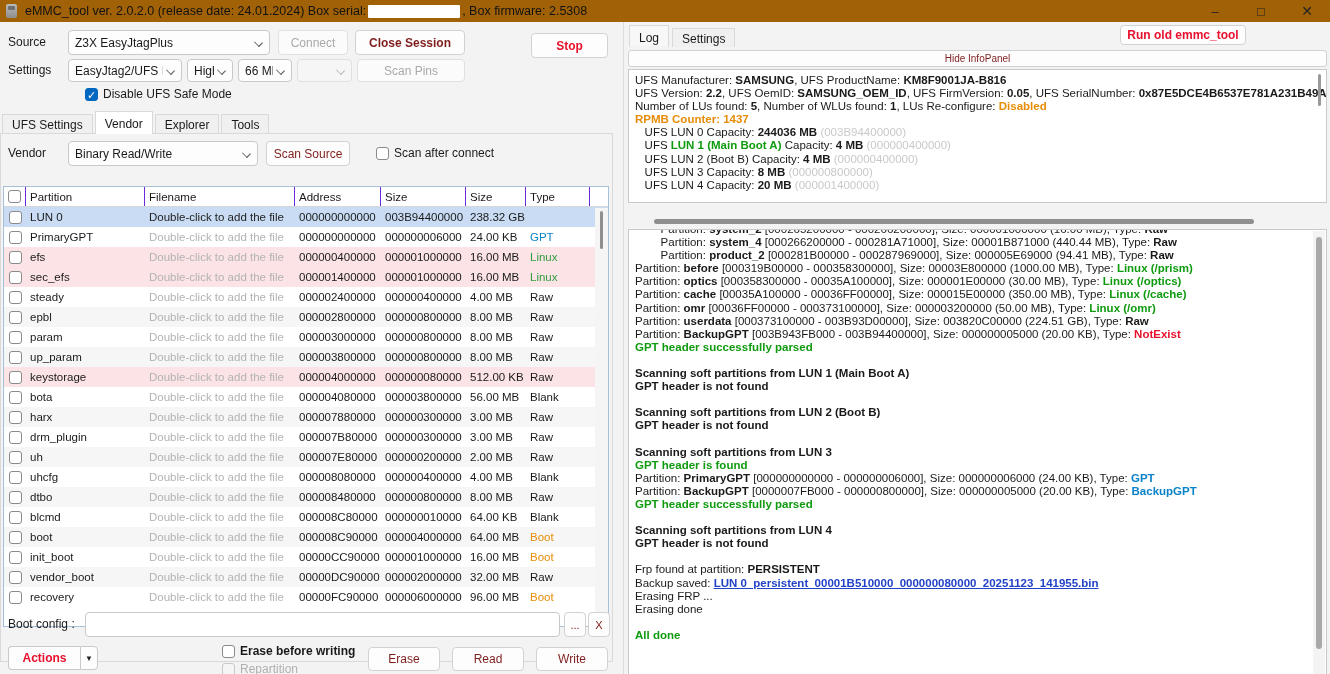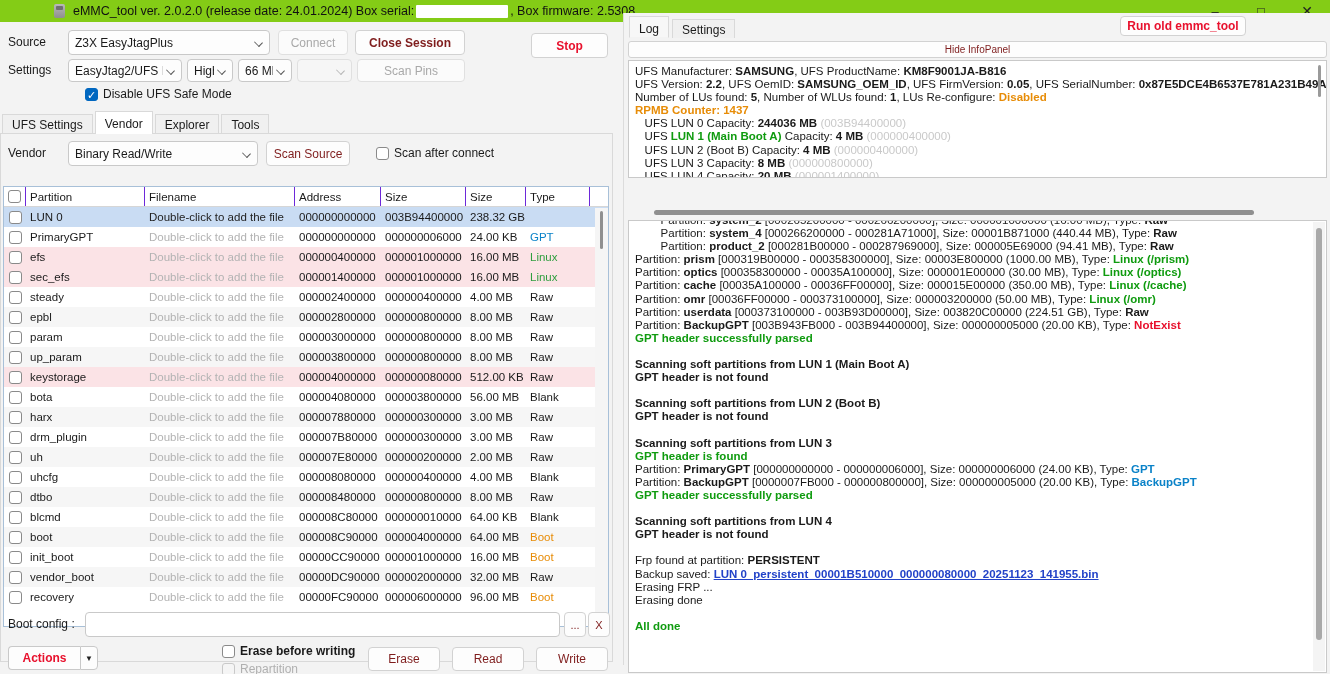--- a/index.html
+++ b/index.html
@@ -2,21 +2,21 @@
 <html><head>
 <meta charset="utf-8">
 <style>
   * { box-sizing: border-box; }
   html,body { margin:0; padding:0; }
   body {
     width:1330px; height:674px; position:relative; overflow:hidden;
     background:#f3f3f3; font-family:"Liberation Sans", sans-serif; font-size:12px; color:#1a1a1a;
   }
   
-  .titlebar { position:absolute; left:0; top:0; width:1330px; height:22px; display:flex; align-items:center; background:#84cc16;padding-left:48px; }
+  .titlebar { position:absolute; left:0; top:0; width:1330px; height:22px; display:flex; align-items:center; background:#a16207; }
   .app-icon { width:11px; height:14px; margin:0 8px 0 6px; background:linear-gradient(#b9b9b9,#8f8f8f); border-radius:2px; position:relative; }
   .app-icon:after { content:""; position:absolute; left:2px; top:2px; right:2px; height:4px; background:#6f6f6f; border-radius:1px; }
   .title-text { font-size:12.5px; color:#111; white-space:nowrap; }
   .redact { display:inline-block; width:92px; height:13px; background:#fff; vertical-align:middle; margin:0 2px; border-radius:1px; }
   .win-controls { margin-left:auto; display:flex; }
   .win-btn { width:46px; height:22px; display:flex; align-items:center; justify-content:center; font-size:13px; color:#222; }
   .win-btn.close { font-size:14px; }
   
   .btn { background:#fdfdfd; border:1px solid #d2d2d2; border-radius:4px; display:flex; align-items:center; justify-content:center; font-size:12px; color:#7f1d1d; cursor:default; }
   .btn.disabled { color:#a9a9a9; background:#fbfbfb; border-color:#e0e0e0; }
@@ -61,27 +61,27 @@
   .indent { padding-left:10px; }
   .tbl-scroll { position:absolute; right:0; top:21px; bottom:0; width:13px; background:#f5f5f5; }
   .tbl-thumb { position:absolute; left:5px; top:3px; width:3px; height:38px; background:#8f8f8f; border-radius:2px; }
   
   .input { background:#fff; border:1px solid #c9c9c9; border-radius:4px; height:24px; }
   .mini-btn { width:22px; height:24px; font-size:11px; }
   .actions-btn { display:flex; height:24px; }
   .actions-main { width:72px; border:1px solid #c9c9c9; border-right:none; border-radius:4px 0 0 4px; background:#fdfdfd; display:flex; align-items:center; justify-content:center; color:#e8112d; font-weight:700; font-size:12px; }
   .actions-arrow { width:18px; border:1px solid #c9c9c9; border-radius:0 4px 4px 0; background:#fdfdfd; display:flex; align-items:center; justify-content:center; font-size:8px; color:#222; }
   
-  .right { position:absolute; left:623px; top:13px; width:707px; height:652px; background:#f3f3f3; border-left:1px solid #dcdcdc; }
+  .right { position:absolute; left:623px; top:22px; width:707px; height:652px; background:#f3f3f3; border-left:1px solid #dcdcdc; }
   .rtabs { position:absolute; left:5px; top:3px; display:flex; align-items:flex-end; }
   .rtab { padding:3px 9px; font-size:12px; border:1px solid #d9d9d9; border-bottom:none; background:#f0f0f0; margin-right:3px; height:19px; }
   .rtab.active { background:#f7f7f7; height:22px; padding-top:5px; border-bottom:1px solid #f3f3f3; }
   .runold { position:absolute; right:84px; top:3px; width:126px; height:20px; }
   .hidepanel { position:absolute; left:4px; top:28px; width:699px; height:17px; border-radius:3px; font-size:10px; }
-  .infopanel { position:absolute; left:4px; top:47px; width:699px; height:118px; background:#fff; border:1px solid #c9c9c9; padding:4px 0 16px 6px; overflow:hidden; }
+  .infopanel { position:absolute; left:4px; top:47px; width:699px; height:134px; background:#fff; border:1px solid #c9c9c9; padding:4px 0 16px 6px; overflow:hidden; }
   .iline, .lline { font-size:11.5px; line-height:13.1px; white-space:pre; color:#1a1a1a; }
   .ipanel-scroll { position:absolute; right:1px; top:2px; width:11px; bottom:2px; }
   .ipanel-thumb { position:absolute; left:4px; top:2px; width:3px; height:32px; background:#9a9a9a; border-radius:2px; }
   .hscroll { position:absolute; left:4px; top:196px; width:699px; height:7px; }
   .hthumb { position:absolute; left:26px; top:1px; width:600px; height:5px; background:#8f8f8f; border-radius:3px; }
   .logbox { position:absolute; left:4px; top:207px; width:699px; height:453px; background:#fff; border:1px solid #c9c9c9; overflow:hidden; padding-left:6px; }
   .logbox .clipwrap { margin-top:-7px; }
   .log-scroll { position:absolute; right:1px; top:1px; width:12px; bottom:1px; background:#f4f4f4; }
   .log-thumb { position:absolute; left:3px; top:6px; width:6px; height:412px; background:#a9a9a9; border-radius:3px; }
   
@@ -457,21 +457,21 @@
 
   <div class="hscroll">
       <div class="hthumb"></div>
     </div>
 
   <div class="logbox">
     <div class="clipwrap" id="log-lines">
         <div class="lline"><span>        Partition: </span><span class="sg-b">system_2</span><span> [000265200000 - 000266200000], Size: 000001000000 (16.00 MB), Type: </span><span class="sg-b">Raw</span></div>
         <div class="lline"><span>        Partition: </span><span class="sg-b">system_4</span><span> [000266200000 - 000281A71000], Size: 00001B871000 (440.44 MB), Type: </span><span class="sg-b">Raw</span></div>
         <div class="lline"><span>        Partition: </span><span class="sg-b">product_2</span><span> [000281B00000 - 000287969000], Size: 000005E69000 (94.41 MB), Type: </span><span class="sg-b">Raw</span></div>
-        <div class="lline"><span>Partition: </span><span class="sg-b">prism</span><span> [000319B00000 - 000358300000], Size: 00003E800000 (1000.00 MB), Type: </span><span class="sg-g">Linux (/prism)</span></div>
+        <div class="lline"><span>Partition: </span><span class="sg-b">before</span><span> [000319B00000 - 000358300000], Size: 00003E800000 (1000.00 MB), Type: </span><span class="sg-g">Linux (/prism)</span></div>
         <div class="lline"><span>Partition: </span><span class="sg-b">optics</span><span> [000358300000 - 00035A100000], Size: 000001E00000 (30.00 MB), Type: </span><span class="sg-g">Linux (/optics)</span></div>
         <div class="lline"><span>Partition: </span><span class="sg-b">cache</span><span> [00035A100000 - 00036FF00000], Size: 000015E00000 (350.00 MB), Type: </span><span class="sg-g">Linux (/cache)</span></div>
         <div class="lline"><span>Partition: </span><span class="sg-b">omr</span><span> [00036FF00000 - 000373100000], Size: 000003200000 (50.00 MB), Type: </span><span class="sg-g">Linux (/omr)</span></div>
         <div class="lline"><span>Partition: </span><span class="sg-b">userdata</span><span> [000373100000 - 003B93D00000], Size: 003820C00000 (224.51 GB), Type: </span><span class="sg-b">Raw</span></div>
         <div class="lline"><span>Partition: </span><span class="sg-b">BackupGPT</span><span> [003B943FB000 - 003B94400000], Size: 000000005000 (20.00 KB), Type: </span><span class="sg-r">NotExist</span></div>
         <div class="lline"><span class="sg-g">GPT header successfully parsed</span></div>
         <div class="lline">&nbsp;</div>
         <div class="lline"><span class="sg-b">Scanning soft partitions from LUN 1 (Main Boot A)</span></div>
         <div class="lline"><span class="sg-b">GPT header is not found</span></div>
         <div class="lline">&nbsp;</div>

